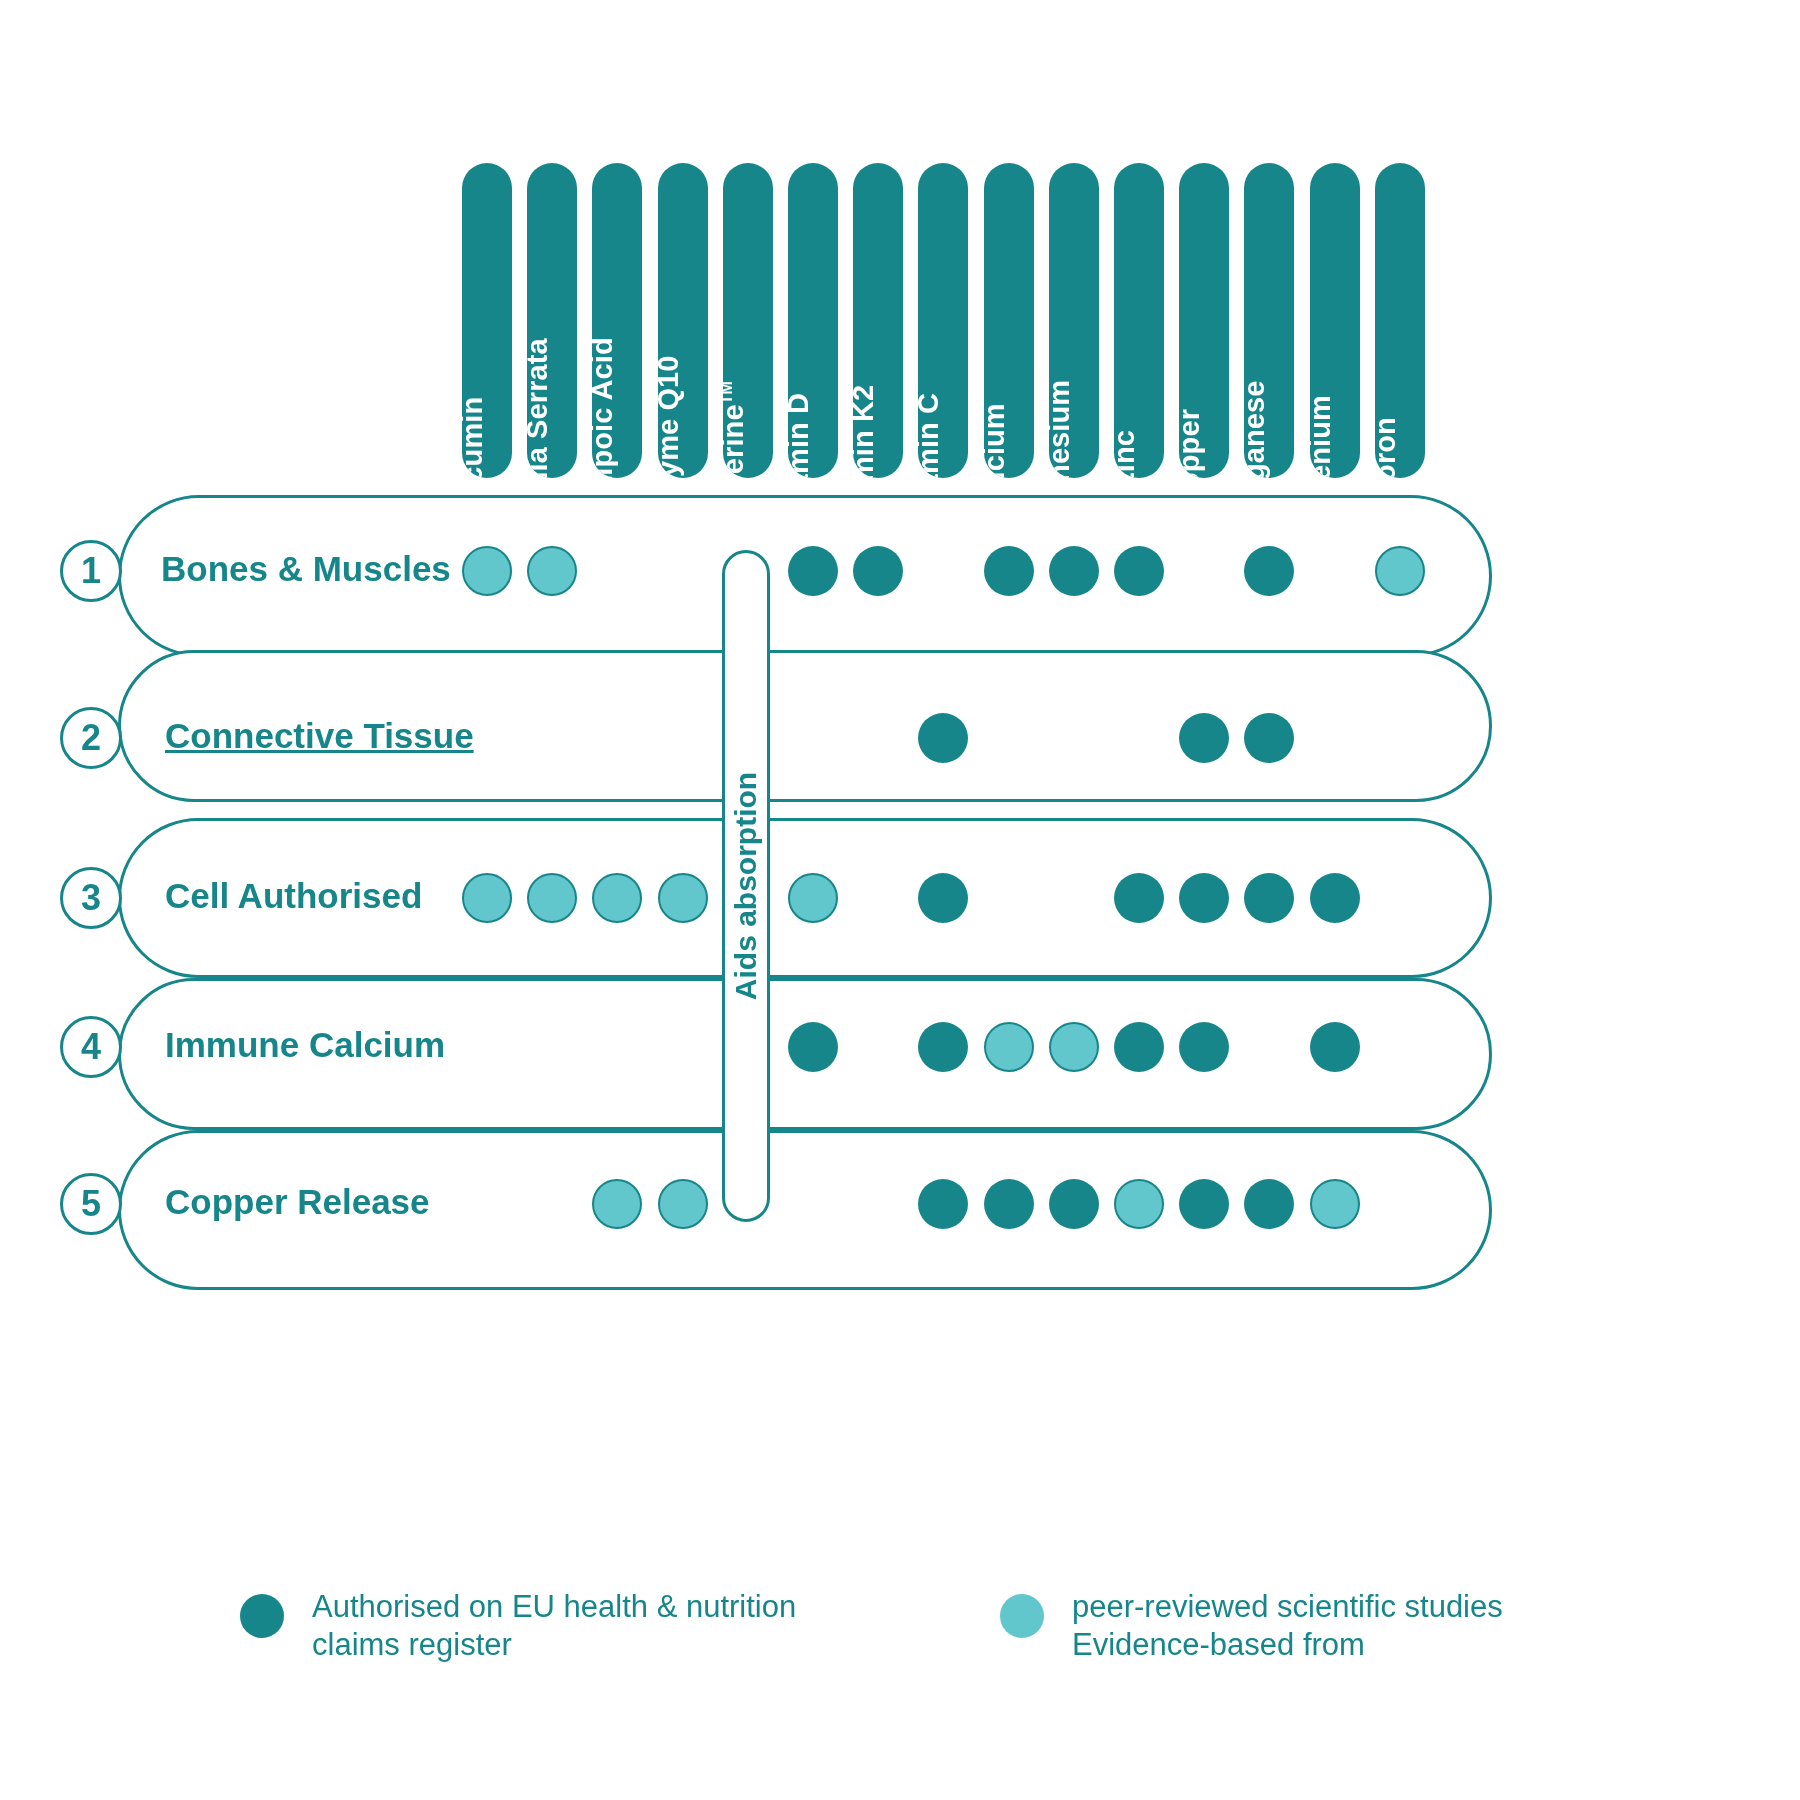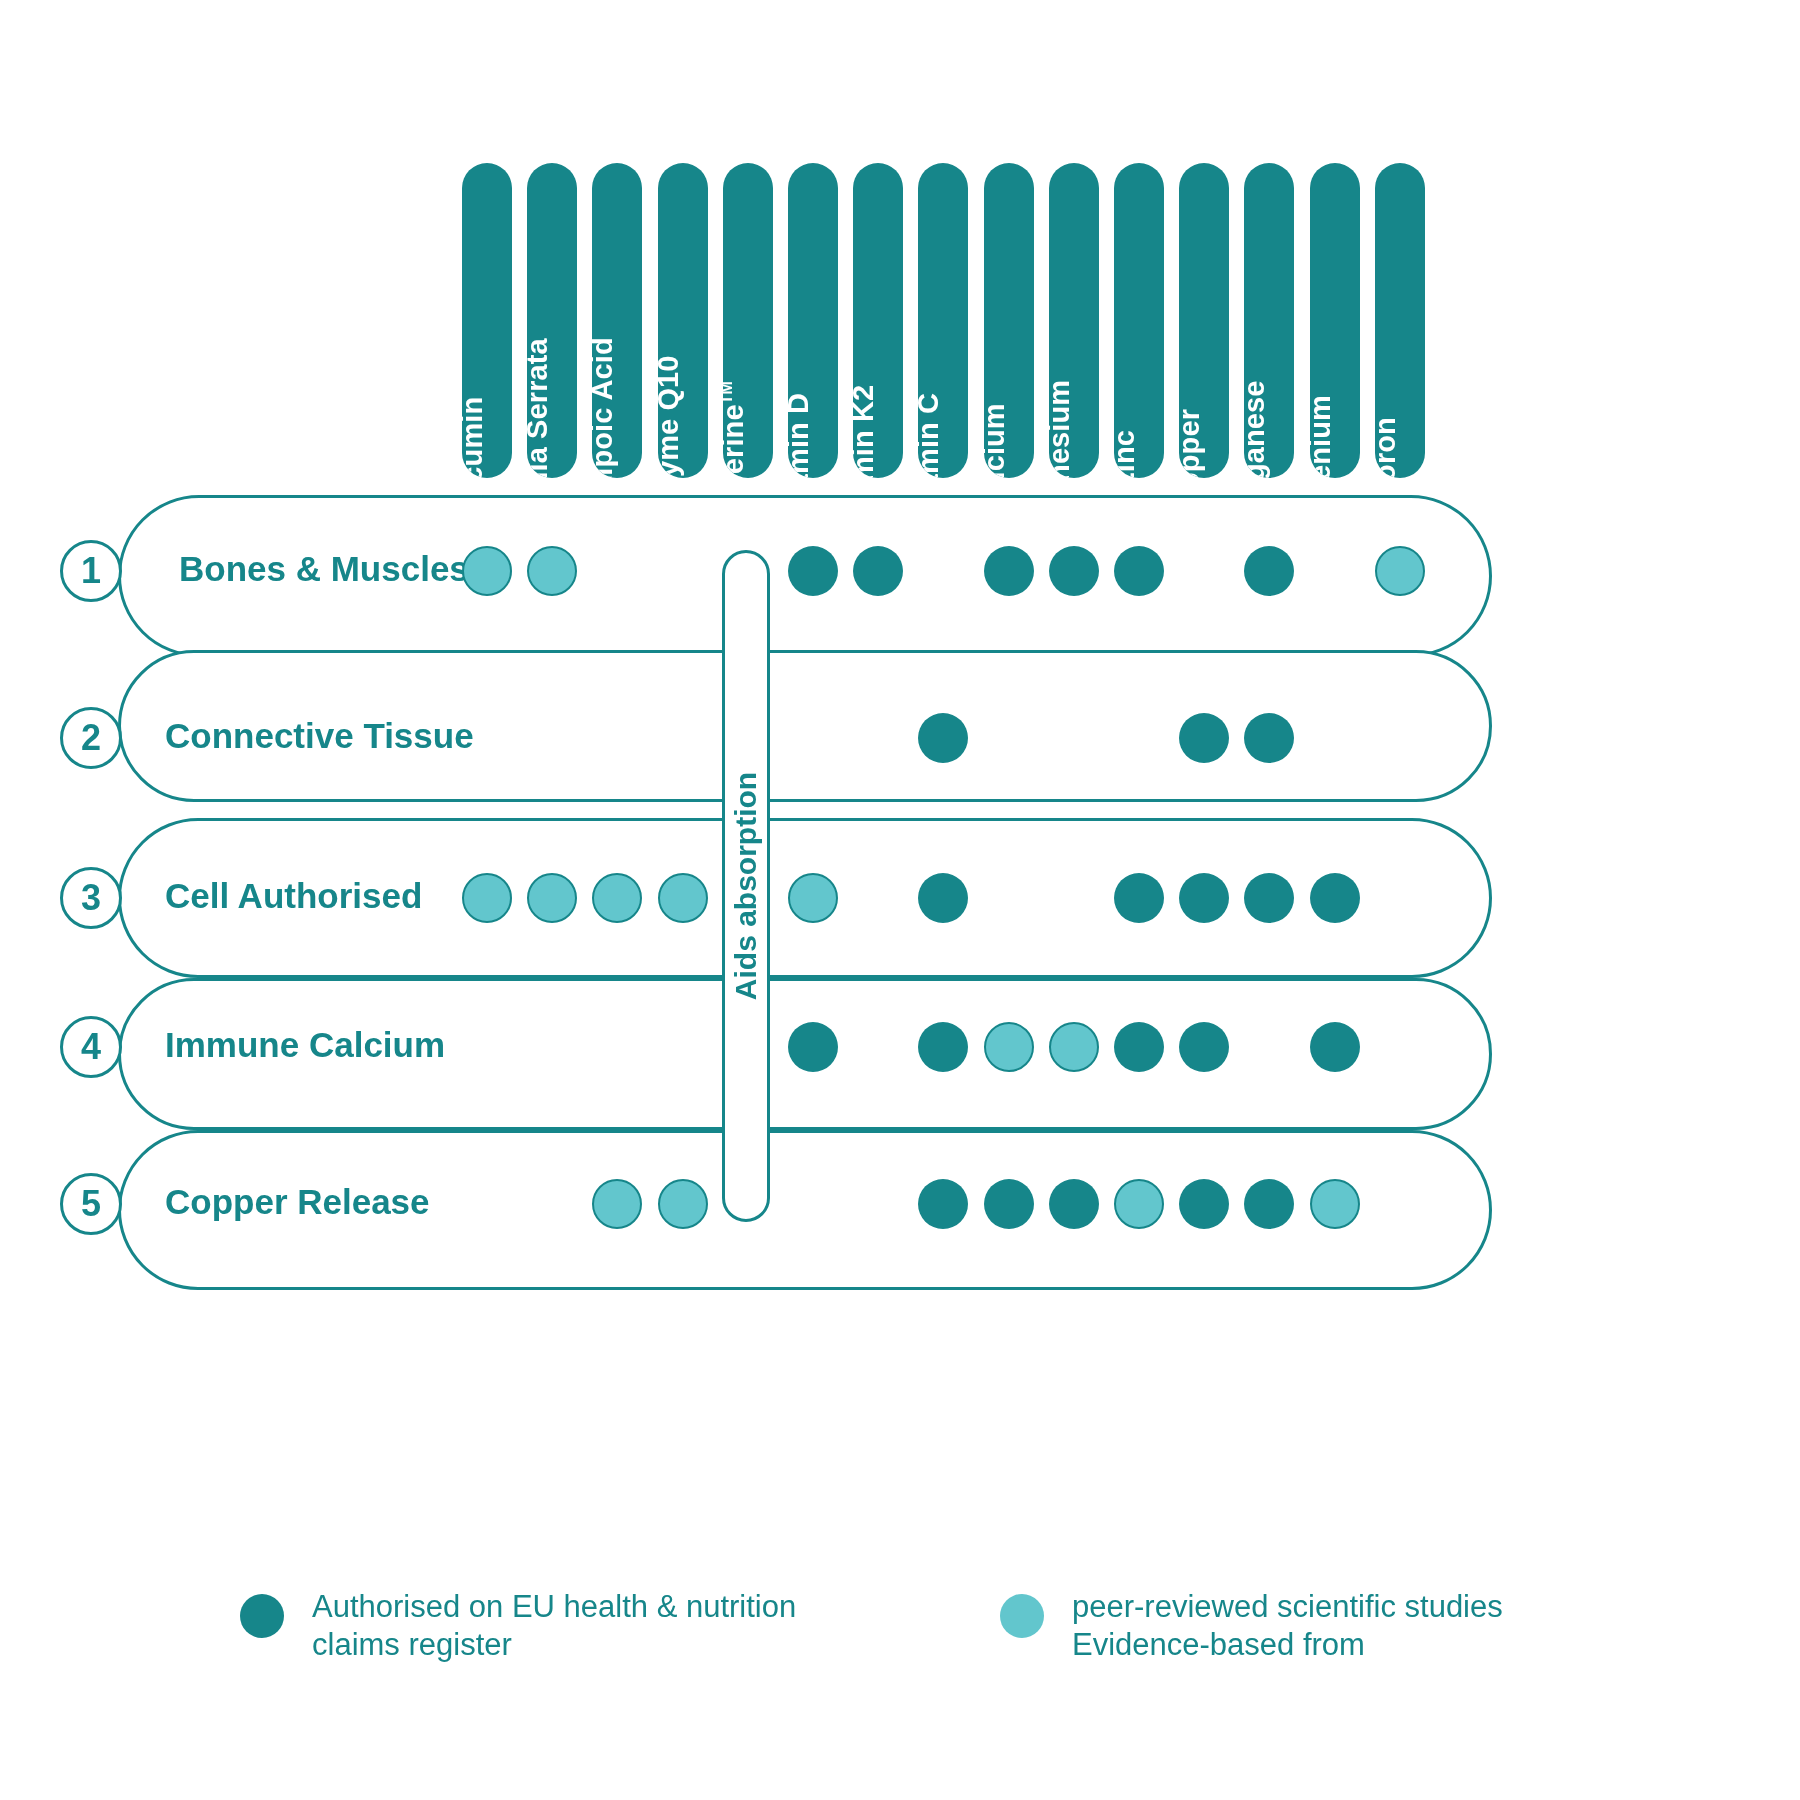--- a/index.html
+++ b/index.html
@@ -164,24 +164,24 @@
         <span class="col-label">Selenium</span>
       </div>
       <div class="col-pill" style="left: 1374.8px; top: 163px; height: 315px;">
         <span class="col-label">Boron</span>
       </div>
     </div>
 
   <div id="rows">
       <div class="row-band" style="left: 118px; top: 495px; width: 1374px; height: 162px;"></div>
       <div class="row-num" style="left: 60px; top: 540px;">1</div>
-      <div class="row-title" style="left: 179px; top: 549px;">Bones &amp; Muscles</div>
+      <div class="row-title" style="left: 161px; top: 549px;">Bones &amp; Muscles</div>
       <div class="row-band" style="left: 118px; top: 650px; width: 1374px; height: 152px;"></div>
       <div class="row-num" style="left: 60px; top: 707px;">2</div>
-      <div class="row-title" style="left: 165px; top: 716px;">Connective Tissue</div>
+      <div class="row-title" style="left: 165px; top: 716px; text-decoration: underline;">Connective Tissue</div>
       <div class="row-band" style="left: 118px; top: 818px; width: 1374px; height: 160px;"></div>
       <div class="row-num" style="left: 60px; top: 867px;">3</div>
       <div class="row-title" style="left: 165px; top: 876px;">Cell Authorised</div>
       <div class="row-band" style="left: 118px; top: 978px; width: 1374px; height: 152px;"></div>
       <div class="row-num" style="left: 60px; top: 1016px;">4</div>
       <div class="row-title" style="left: 165px; top: 1025px;">Immune Calcium</div>
       <div class="row-band" style="left: 118px; top: 1130px; width: 1374px; height: 160px;"></div>
       <div class="row-num" style="left: 60px; top: 1173px;">5</div>
       <div class="row-title" style="left: 165px; top: 1182px;">Copper Release</div>
     </div>

